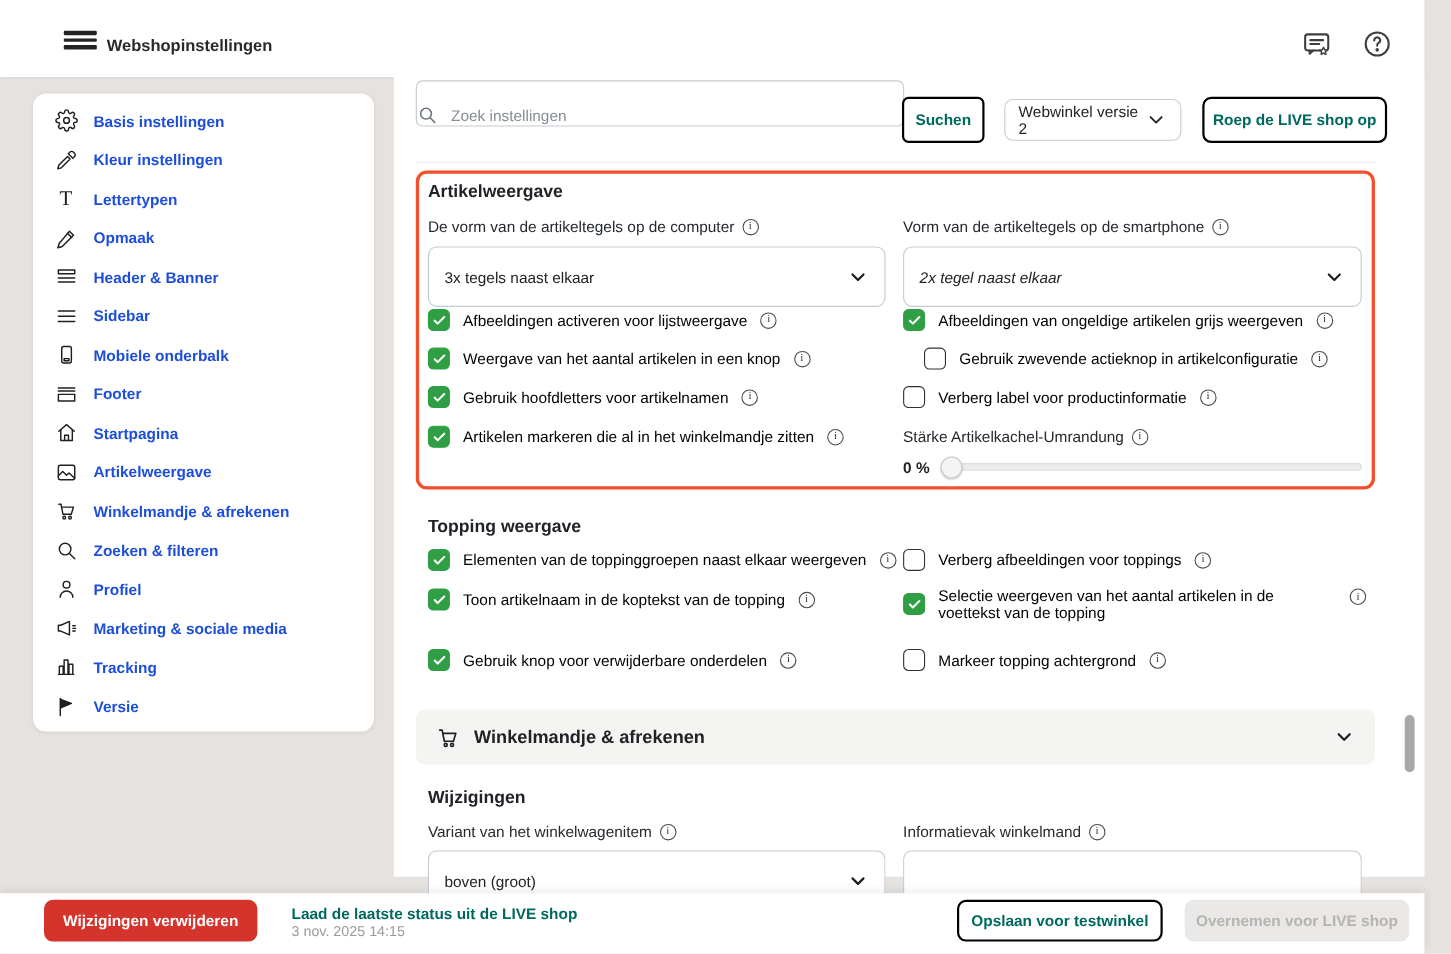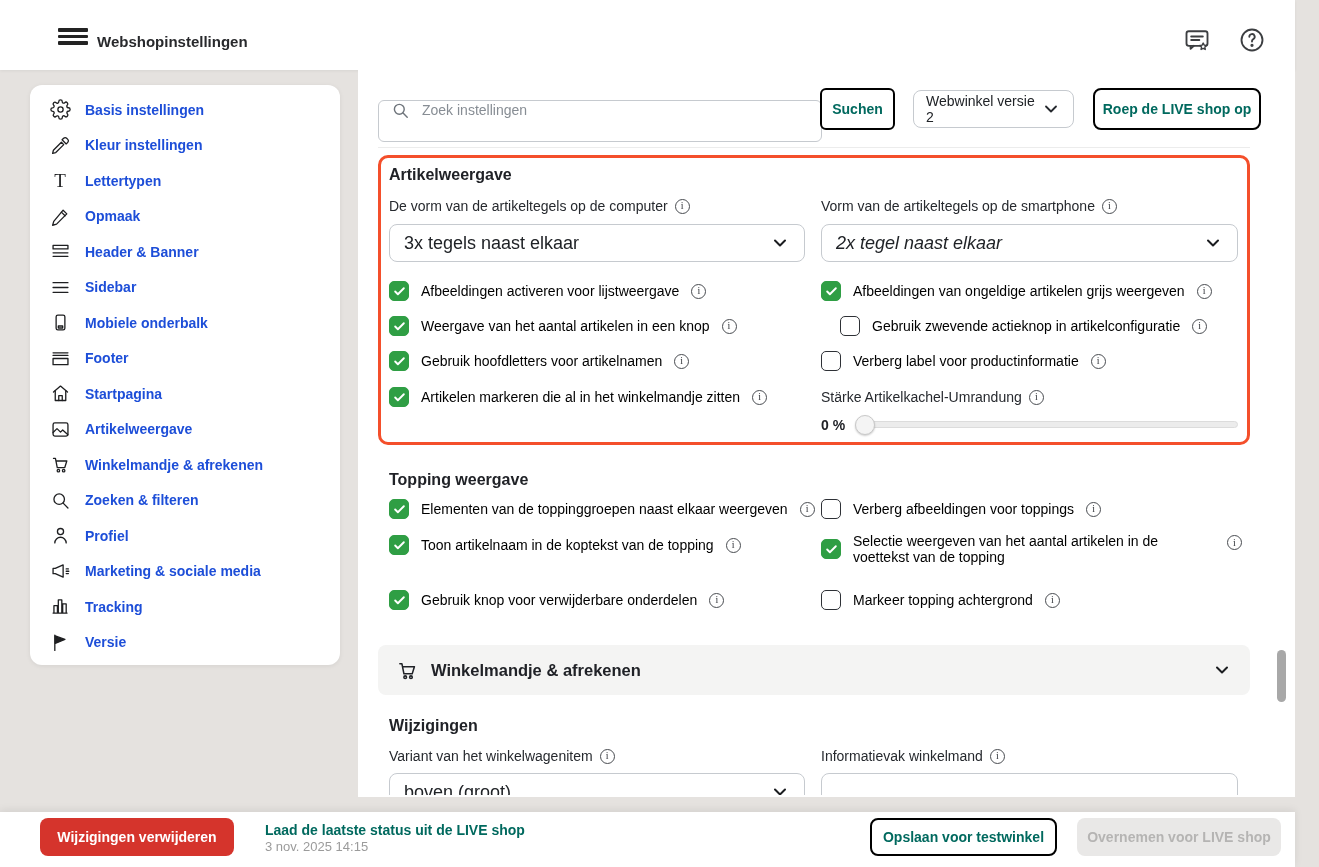--- a/index.html
+++ b/index.html
@@ -25,41 +25,41 @@
     box-shadow:0 1px 5px rgba(0,0,0,.07);padding-top:7px;box-sizing:border-box;}
   .nav-item{height:35.5px;display:flex;align-items:center;padding-left:19px;gap:14px;cursor:pointer;}
   .nav-icon{width:22px;height:22px;color:#1e1f21;flex:none;display:flex;align-items:center;justify-content:center;}
   .nav-icon svg{width:21px;height:21px;}
   .nav-label{font-size:14px;font-weight:700;color:#1d4ed8;}
   .texticon{font-family:"Liberation Serif",serif;font-size:19px;font-weight:400;line-height:1;}
 
   
   .main-panel{left:358px;top:70px;width:937px;height:727px;background:#fff;overflow:hidden;}
 
-  .search-input{left:378px;top:100px;width:444px;height:42px;border:1px solid #c6cacf;border-radius:6px;
-    box-sizing:border-box;display:flex;align-items:flex-start;gap:10px;padding:0 12px;background:#fff;}
+  .search-input{left:378px;top:73px;width:444px;height:42px;border:1px solid #c6cacf;border-radius:6px;
+    box-sizing:border-box;display:flex;align-items:flex-end;gap:10px;padding:0 0;background:#fff;}
   .search-input input{border:none;outline:none;flex:1;font-size:14px;font-family:"Liberation Sans",sans-serif;color:#26292e;background:transparent;}
   .search-input input::placeholder{color:#878d94;}
   .btn{display:flex;align-items:center;justify-content:center;box-sizing:border-box;border-radius:8px;
     font-size:14px;font-weight:700;cursor:pointer;}
   .btn-outline{border:2px solid #000000;color:#00695e;background:#fff;}
   .suchen-btn{left:820px;top:88px;width:75px;height:42px;border-radius:6px;}
   .live-btn{left:1093px;top:88px;width:168px;height:42px;}
   .version-select{left:913px;top:90px;width:161px;height:38px;border:1px solid #c6cacf;border-radius:8px;
     box-sizing:border-box;display:flex;align-items:center;justify-content:space-between;padding:0 12px;
     font-size:14px;color:#202327;background:#fff;cursor:pointer;}
 
   .content-divider{left:378px;top:147px;width:872px;height:1px;background:#ececec;}
 
   
   .highlight-box{left:378px;top:155px;width:872px;height:290px;border:3px solid #f44f2b;border-radius:10px;box-sizing:border-box;}
   .section-title{font-size:16px;font-weight:700;color:#202227;}
   .field-label{font-size:14px;color:#26292e;display:flex;align-items:center;gap:7px;}
-  .field{height:38px;border:1px solid #c6cacf;border-radius:8px;box-sizing:border-box;background:#fff;
-    display:flex;align-items:center;justify-content:space-between;padding:0 14px;font-size:18px;color:#202327;cursor:pointer;}
+  .field{height:55px;border:1px solid #c6cacf;border-radius:8px;box-sizing:border-box;background:#fff;
+    display:flex;align-items:center;justify-content:space-between;padding:0 14px;font-size:14px;color:#202327;cursor:pointer;}
   .chev svg{width:20px;height:20px;}
 
   .checkrow{display:flex;align-items:center;gap:12px;}
   .cb{width:20px;height:20px;border-radius:5px;border:1.8px solid #2e3136;background:#fff;box-sizing:border-box;
     display:flex;align-items:center;justify-content:center;flex:none;cursor:pointer;}
   .cb.checked{background:#2f9e44;border-color:#2f9e44;}
   .cb svg{width:13px;height:13px;display:none;}
   .cb.checked svg{display:block;}
   .cb-label{font-size:14px;color:#000000;}
   .info{width:15px;height:15px;border:1.2px solid #494c51;border-radius:50%;display:inline-flex;align-items:center;

